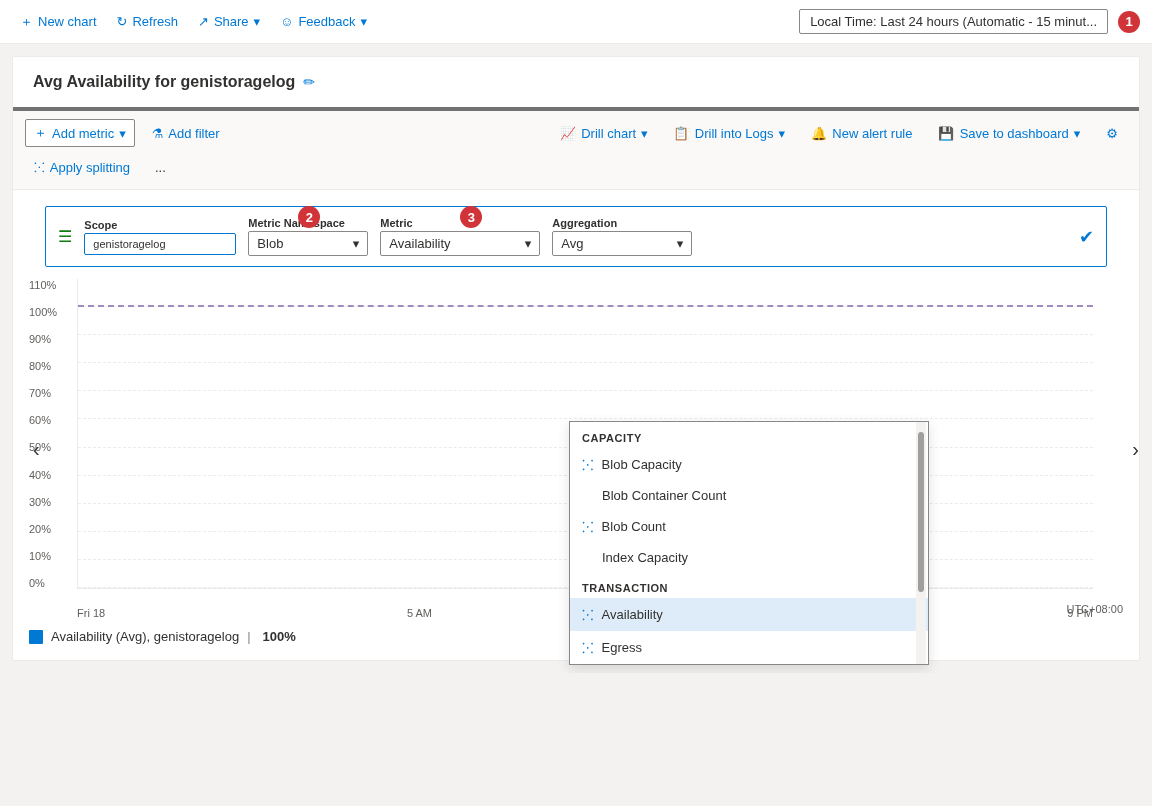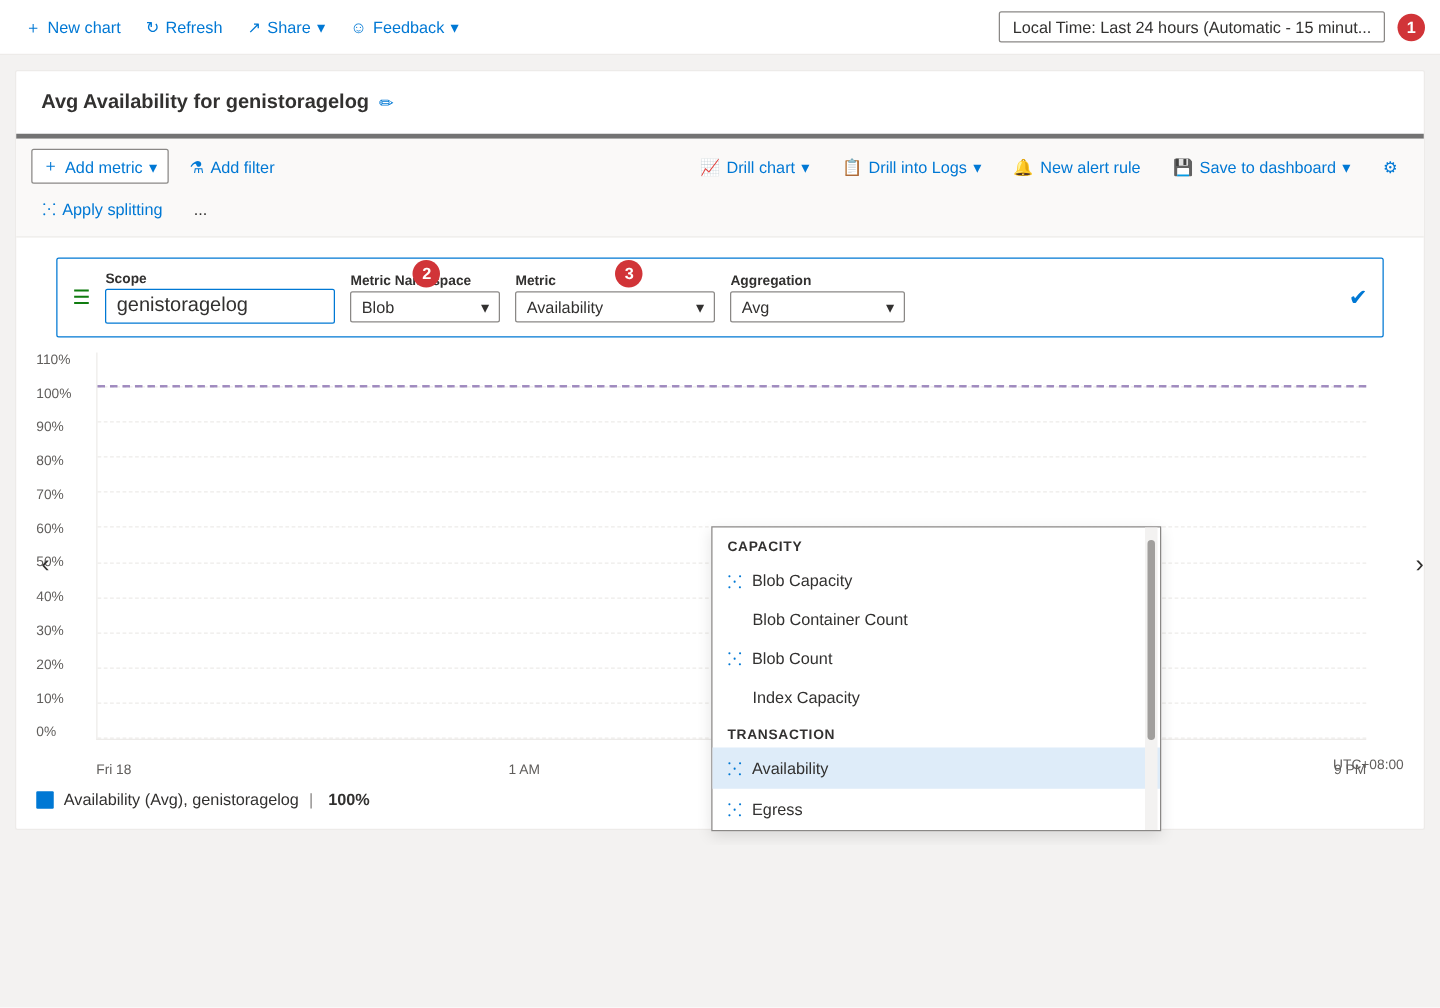--- a/index.html
+++ b/index.html
@@ -62,21 +62,21 @@
     .metric-row {
       margin: 16px 16px 0 16px;
       border: 1px solid #0078d4; border-radius: 2px; padding: 10px 12px;
       display: flex; align-items: center; gap: 12px; position: relative;
     }
     .scope-icon { color: #107c10; font-size: 16px; }
     .field-group { display: flex; flex-direction: column; }
     .field-label { font-size: 11px; font-weight: 600; color: #323130; margin-bottom: 2px; }
     .field-input {
       border: 1px solid #0078d4; border-radius: 2px; padding: 4px 8px;
-      font-size: 16px; width: 184px; color: #323130; outline: none;
+      font-size: 11px; width: 152px; color: #323130; outline: none;
     }
     .field-select {
       border: 1px solid #8a8886; border-radius: 2px; padding: 4px 8px;
       font-size: 13px; background: #fff; cursor: pointer; min-width: 120px;
       display: flex; align-items: center; justify-content: space-between; gap: 8px;
     }
     .check-icon { color: #0078d4; font-size: 18px; margin-left: auto; }
 
     .badge-step {
       background: #d13438; color: #fff; border-radius: 50%;
@@ -326,21 +326,21 @@
       <div class="grid-line" style="bottom:54.54%"></div>
       <div class="grid-line" style="bottom:63.63%"></div>
       <div class="grid-line" style="bottom:72.72%"></div>
       <div class="grid-line" style="bottom:81.81%"></div>
       <div class="grid-line" style="bottom:90.9%"></div>
 
       <div class="dashed-line" style="bottom:90.9%"></div>
     </div>
     <div class="x-axis">
       <span>Fri 18</span>
-      <span>1 AM</span>
+      <span>5 AM</span>
       <span>12 PM</span>
       <span>9 PM</span>
     </div>
     <div class="utc-label">UTC+08:00</div>
     <button class="nav-arrow nav-arrow-left">‹</button>
     <button class="nav-arrow nav-arrow-right">›</button>
   </div>
 
   <div class="legend-bar">
     <div class="legend-color"></div>

